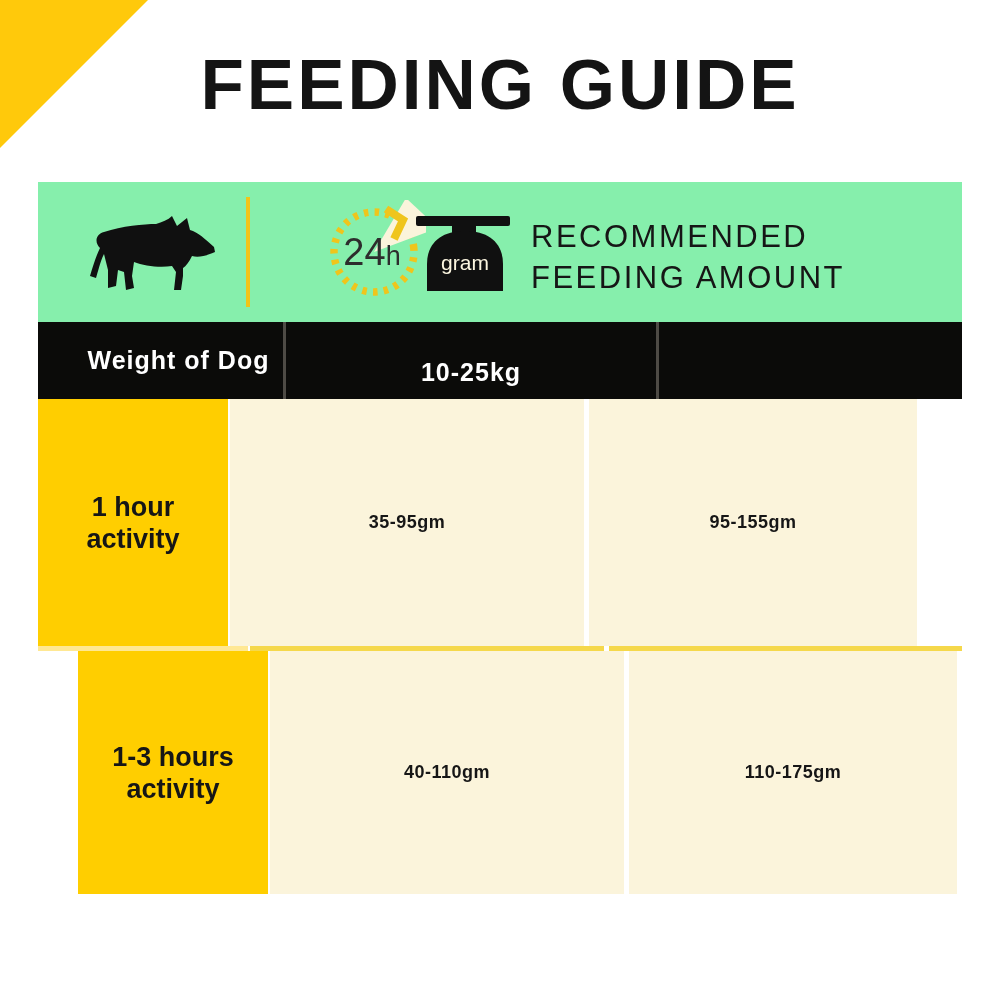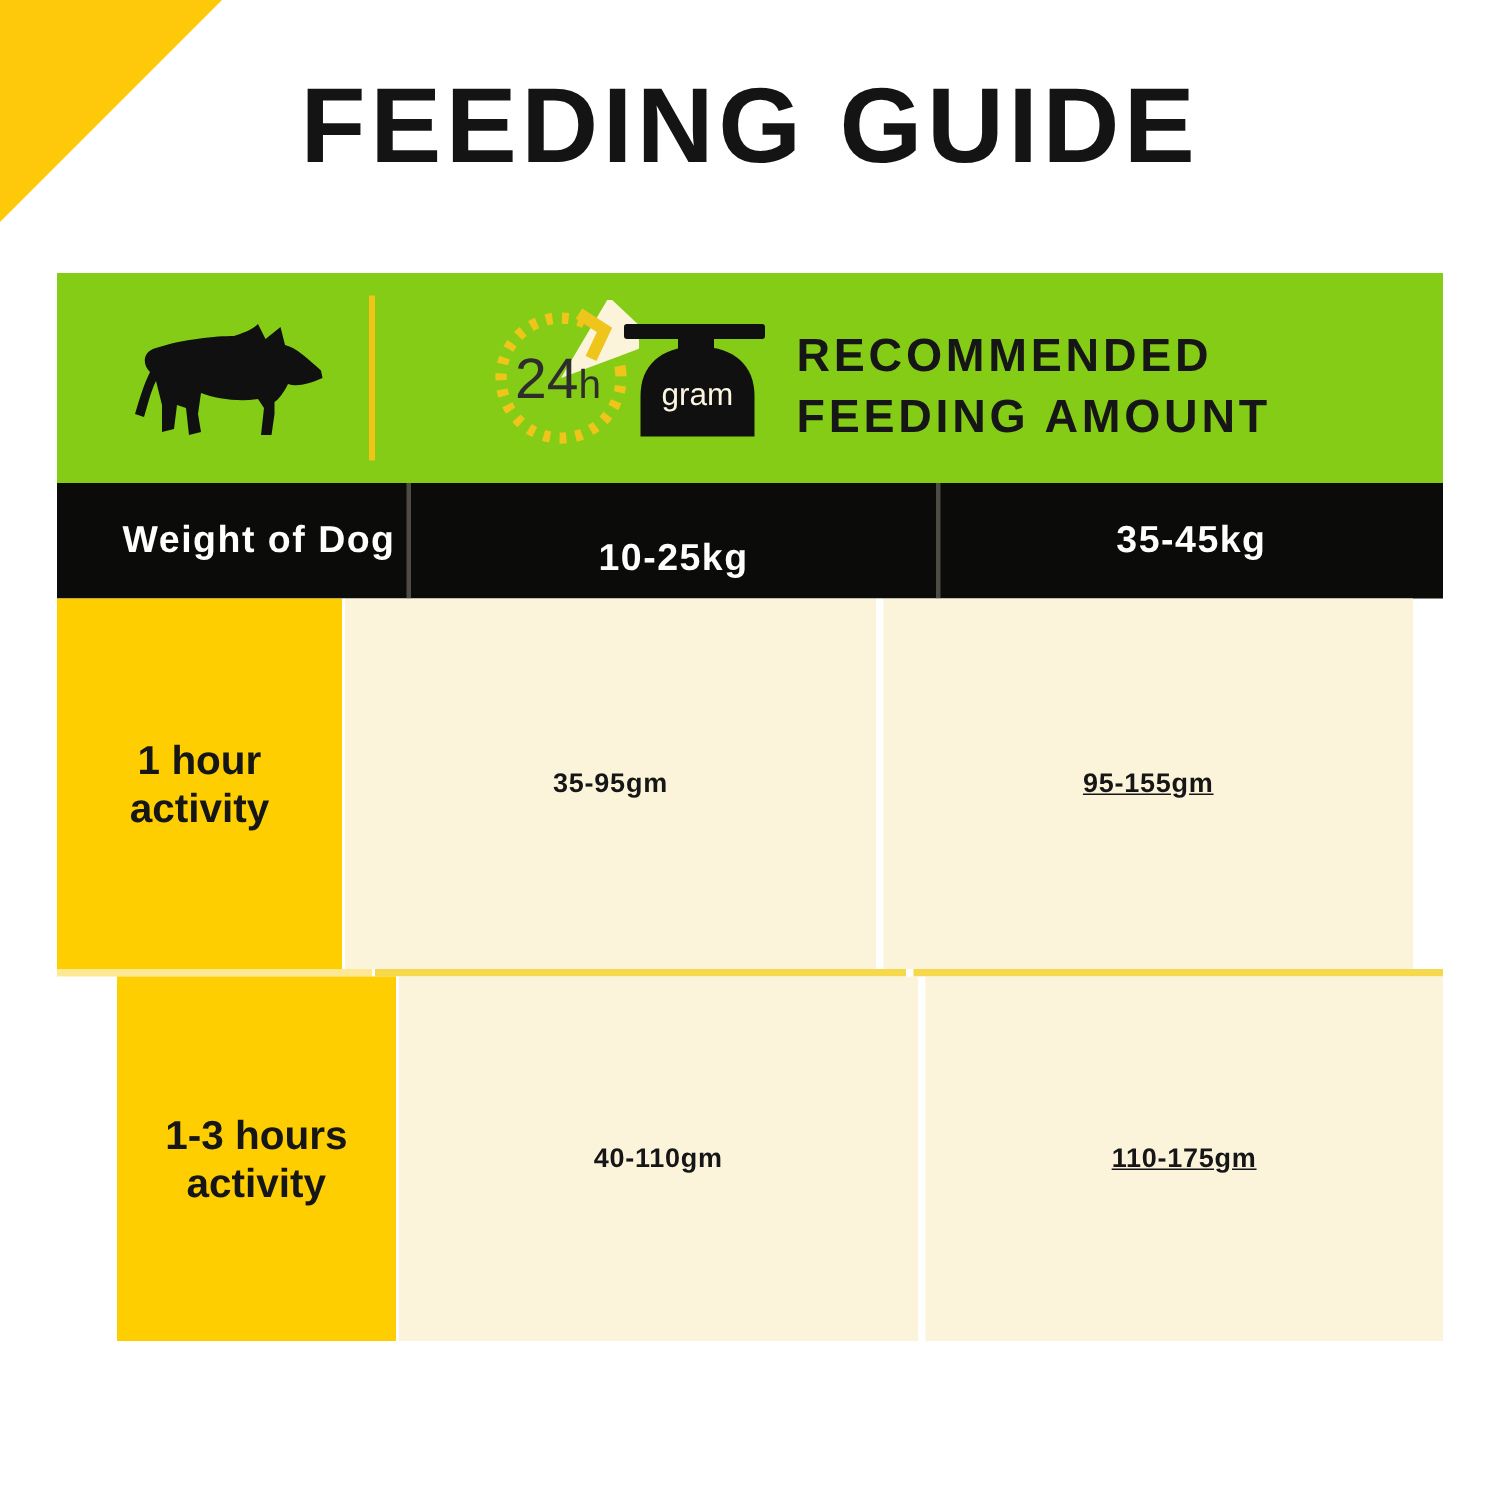--- a/index.html
+++ b/index.html
@@ -10,47 +10,47 @@
   .corner-triangle{
     position:absolute;left:0;top:0;width:0;height:0;
     border-top:148px solid #FFC90B;border-right:148px solid transparent;
   }
   .page-title{
     position:absolute;left:0;right:0;top:44px;margin:0;text-align:center;
     font-size:71px;font-weight:bold;letter-spacing:3px;color:#141414;
   }
   .table{position:absolute;left:38px;top:182px;width:924px;}
   
-  .band{position:relative;height:140px;background:#84cc16;}
+  .band{position:relative;height:140px;background:#86efac;}
   .dog-svg{position:absolute;left:48px;top:32px;width:132px;height:78px;}
   .band-vdivider{position:absolute;left:208px;top:15px;width:4px;height:110px;background:#F2C418;}
   .clock-svg{position:absolute;left:284px;top:18px;width:104px;height:104px;}
   .scale-svg{position:absolute;left:378px;top:32px;width:94px;height:82px;}
   .band-heading{
     position:absolute;left:493px;top:34px;
-    font-size:31px;font-weight:bold;letter-spacing:2.5px;line-height:41px;color:#161616;
+    font-size:31px;font-weight:normal;letter-spacing:2.5px;line-height:41px;color:#161616;
   }
   
   .head-row{display:flex;height:77px;background:#0B0B09;}
   .hcell{display:flex;align-items:center;justify-content:center;
     color:#ffffff;font-size:25px;font-weight:bold;letter-spacing:1px;}
   .hc1{width:209px;padding-left:36px;}
   .hc2{width:370px;margin-top:23px;}
   .hc3{width:355px;}
   .hsep{width:3px;background:#4E4B45;}
   
   .row{display:flex;}
   .row-1{height:247px;}
   .row-2{height:243px;padding-left:40px;}
   .cell{display:flex;align-items:center;justify-content:center;}
   .label-cell{width:190px;background:#FFCE00;flex-direction:column;
     font-size:27px;font-weight:bold;color:#161616;line-height:32px;}
   .value-cell{background:#FBF4DB;font-size:18px;font-weight:bold;color:#161616;letter-spacing:0.5px;}
   .vc2{width:354px;}
-  .vc3{width:353px;text-decoration:underline;}
+  .vc3{width:328px;}
   .gap2{width:2px;background:#ffffff;}
   .gap5{width:5px;background:#ffffff;}
   .row-divider{display:flex;height:5px;}
   .rd-pale{width:210px;background:#FFE893;}
   .rd-gold2{width:354px;background:#F5D84B;}
   .rd-gold3{width:353px;background:#F5D84B;}
   .rd-gap2{width:2px;background:#ffffff;}
   .rd-gap5{width:5px;background:#ffffff;}
 </style>
 </head>
@@ -105,21 +105,20 @@
         <div>RECOMMENDED</div>
         <div>FEEDING AMOUNT</div>
       </div>
     </div>
 
     <div class="head-row">
       <div class="hcell hc1">Weight of Dog</div>
       <div class="hsep"></div>
       <div class="hcell hc2">10-25kg</div>
       <div class="hsep"></div>
-      <div class="hcell hc3">35-45kg</div>
     </div>
 
     <div class="row row-1">
       <div class="cell label-cell">
         <span>1 hour</span>
         <span>activity</span>
       </div>
       <div class="gap2"></div>
       <div class="cell value-cell vc2">35-95gm</div>
       <div class="gap5"></div>

